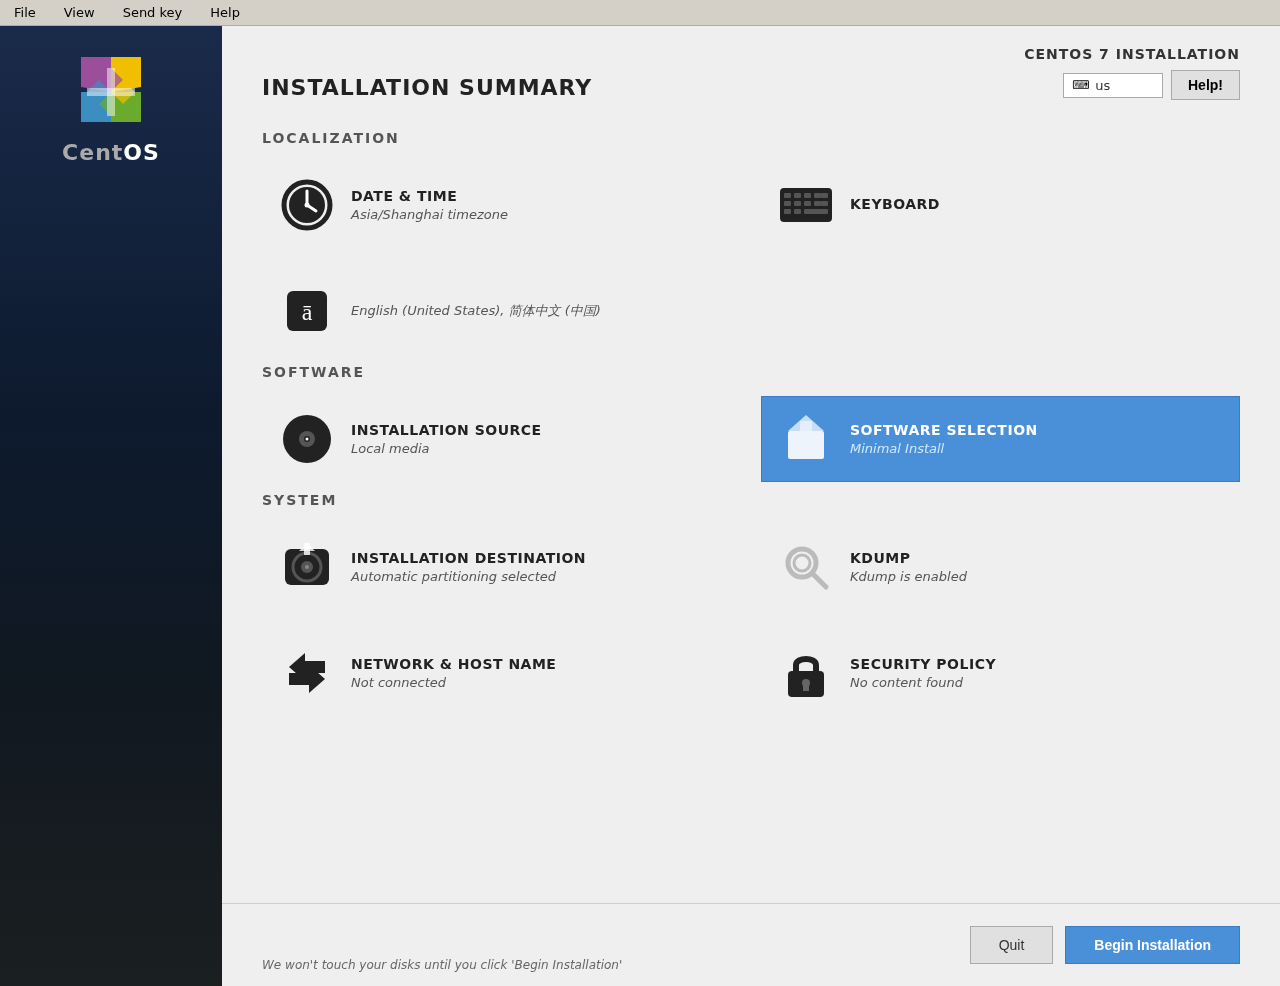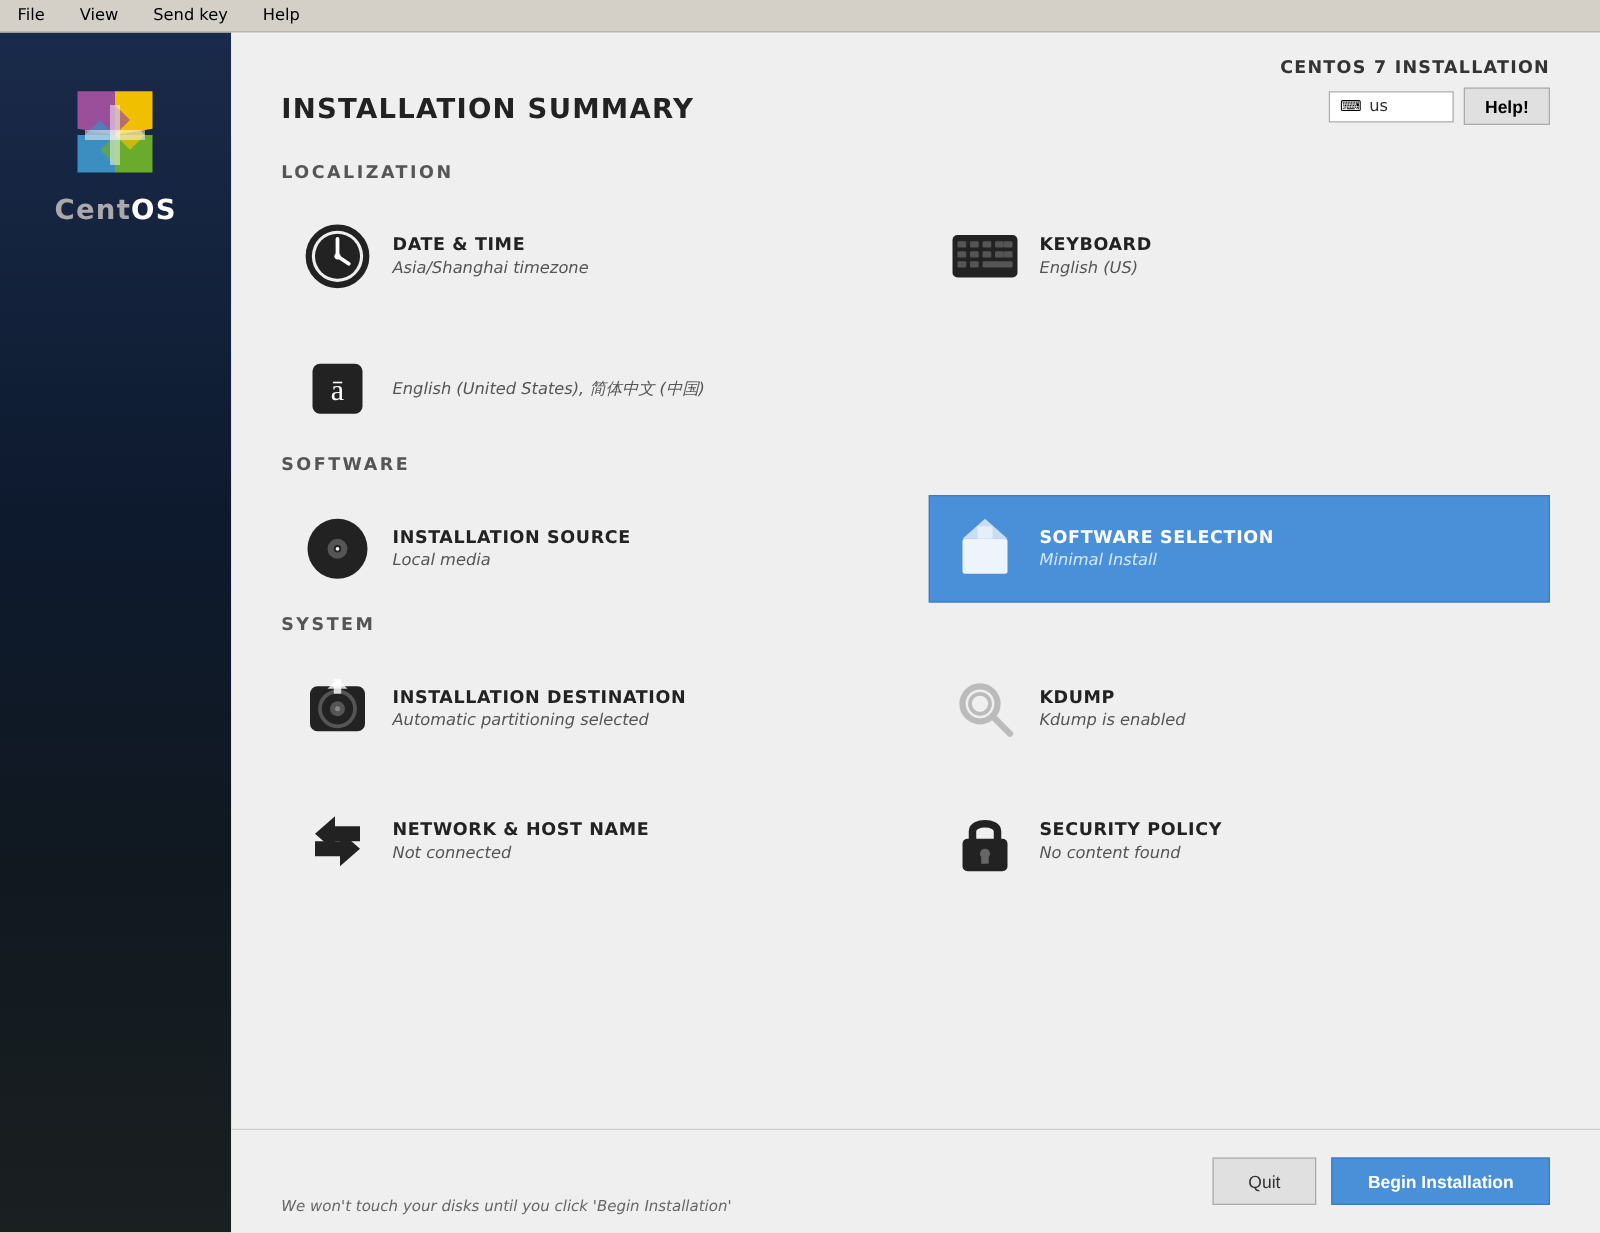--- a/index.html
+++ b/index.html
@@ -33,26 +33,26 @@
 
     
     .app-body {
       display: flex;
       flex: 1;
       overflow: hidden;
     }
 
     
     .sidebar {
-      width: 185px;
+      width: 222px;
       background: linear-gradient(180deg, #1a2a4a 0%, #0d1a2e 40%, #111820 70%, #1a2020 100%);
       display: flex;
       flex-direction: column;
       align-items: center;
-      padding-top: 42px;
+      padding-top: 26px;
       flex-shrink: 0;
     }
     .centos-logo {
       display: flex;
       flex-direction: column;
       align-items: center;
       gap: 8px;
     }
     .centos-logo-icon {
       width: 80px;
@@ -328,21 +328,20 @@
               <rect x="36" y="17" width="7" height="5" rx="1" fill="#555"></rect>
               <rect x="43" y="17" width="7" height="5" rx="1" fill="#555"></rect>
               <rect x="6" y="25" width="7" height="5" rx="1" fill="#555"></rect>
               <rect x="16" y="25" width="7" height="5" rx="1" fill="#555"></rect>
               <rect x="26" y="25" width="18" height="5" rx="1" fill="#555"></rect>
               <rect x="43" y="25" width="7" height="5" rx="1" fill="#555"></rect>
             </svg>
           </div>
           <div class="item-text">
             <div class="item-title">KEYBOARD</div>
-            <div class="item-subtitle">English (US)</div>
           </div>
         </div>
 
         <div class="config-item" style="grid-column: 1;">
           <div class="item-icon">
             <svg width="52" height="52" viewBox="0 0 52 52">
               <rect x="6" y="6" width="40" height="40" rx="6" fill="#222"></rect>
               <text x="26" y="35" text-anchor="middle" font-size="24" fill="white" font-family="serif">ā</text>
             </svg>
           </div>

